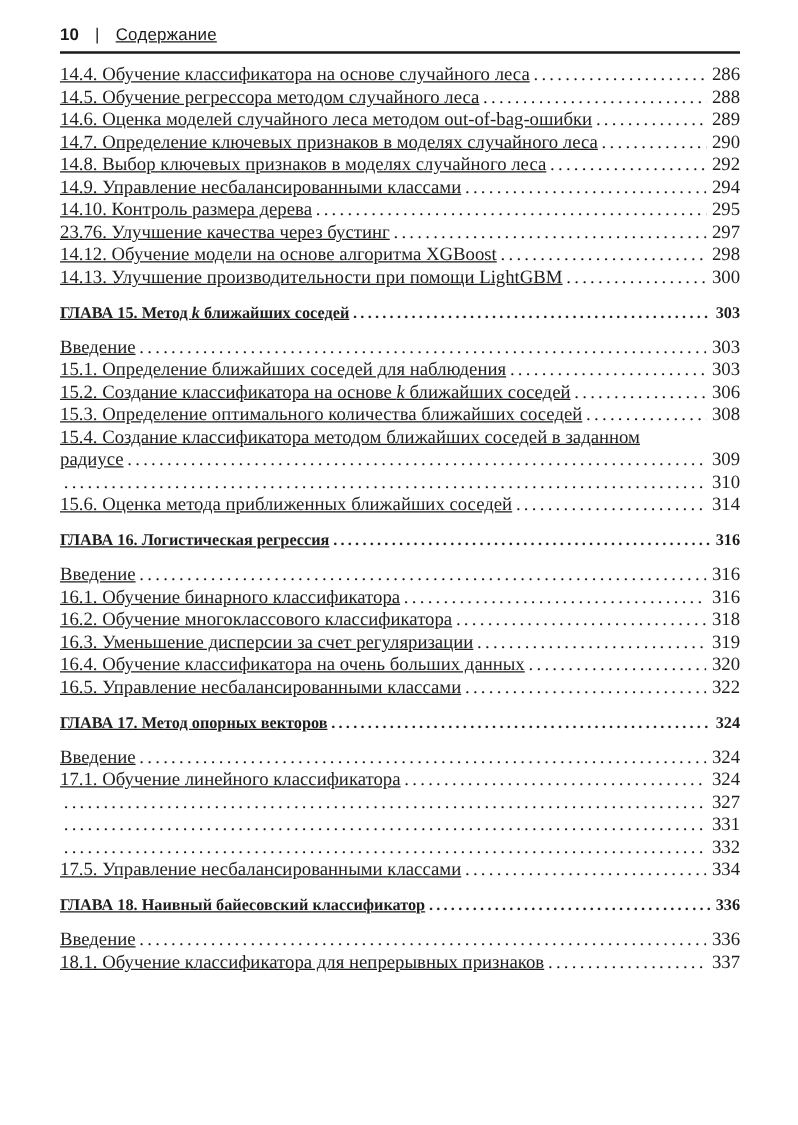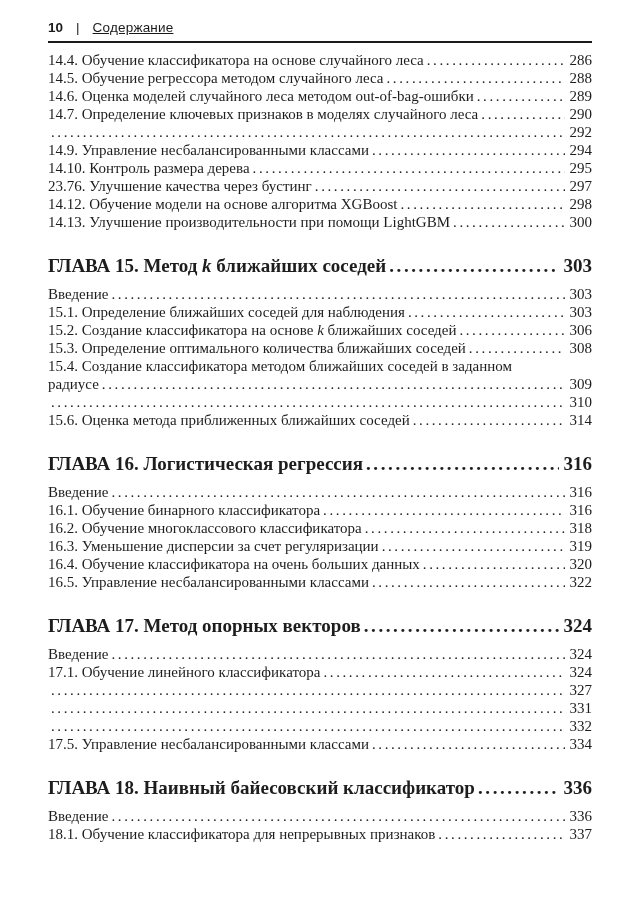--- a/index.html
+++ b/index.html
@@ -35,38 +35,38 @@
   .header .htitle { letter-spacing: 0.2px; text-decoration: underline; }
 
   .toc { margin-top: 8px; }
   .row {
     display: flex;
     align-items: baseline;
     font-size: 15px;
     line-height: 18px;
     color: #1d1d1d;
   }
-  .row .label { white-space: nowrap; }
+  .row .label { white-space: nowrap; text-decoration: underline; }
   .row .leader {
     flex: 1 1 auto;
     min-width: 0;
     overflow: hidden;
     white-space: nowrap;
     letter-spacing: 2.6px;
     padding-left: 3px;
     height: 18px;
   }
   .row .page-num {
     padding-left: 5px;
     white-space: nowrap;
   }
   .row.chapter {
     font-weight: bold;
-    font-size: 19px;
-    margin-top: 26px;
+    font-size: 13px;
+    margin-top: 10px;
     margin-bottom: 10px;
     align-items: flex-end;
   }
   .section:first-child .row.chapter { margin-top: 0; }
   i { font-style: italic; }
 </style>
 </head>
 <body>
 
 <div class="page">
@@ -92,20 +92,21 @@
           <span class="label">14.6. Оценка моделей случайного леса методом out-of-bag-ошибки</span>
           <span class="leader">........................................................................................................................................................................................................</span>
           <span class="page-num">289</span>
         </div>
         <div class="row">
           <span class="label">14.7. Определение ключевых признаков в моделях случайного леса</span>
           <span class="leader">........................................................................................................................................................................................................</span>
           <span class="page-num">290</span>
         </div>
         <div class="row">
+          <span class="label">14.8. Выбор ключевых признаков в моделях случайного леса</span>
           <span class="leader">........................................................................................................................................................................................................</span>
           <span class="page-num">292</span>
         </div>
         <div class="row">
           <span class="label">14.9. Управление несбалансированными классами</span>
           <span class="leader">........................................................................................................................................................................................................</span>
           <span class="page-num">294</span>
         </div>
         <div class="row">
           <span class="label">14.10. Контроль размера дерева</span>

